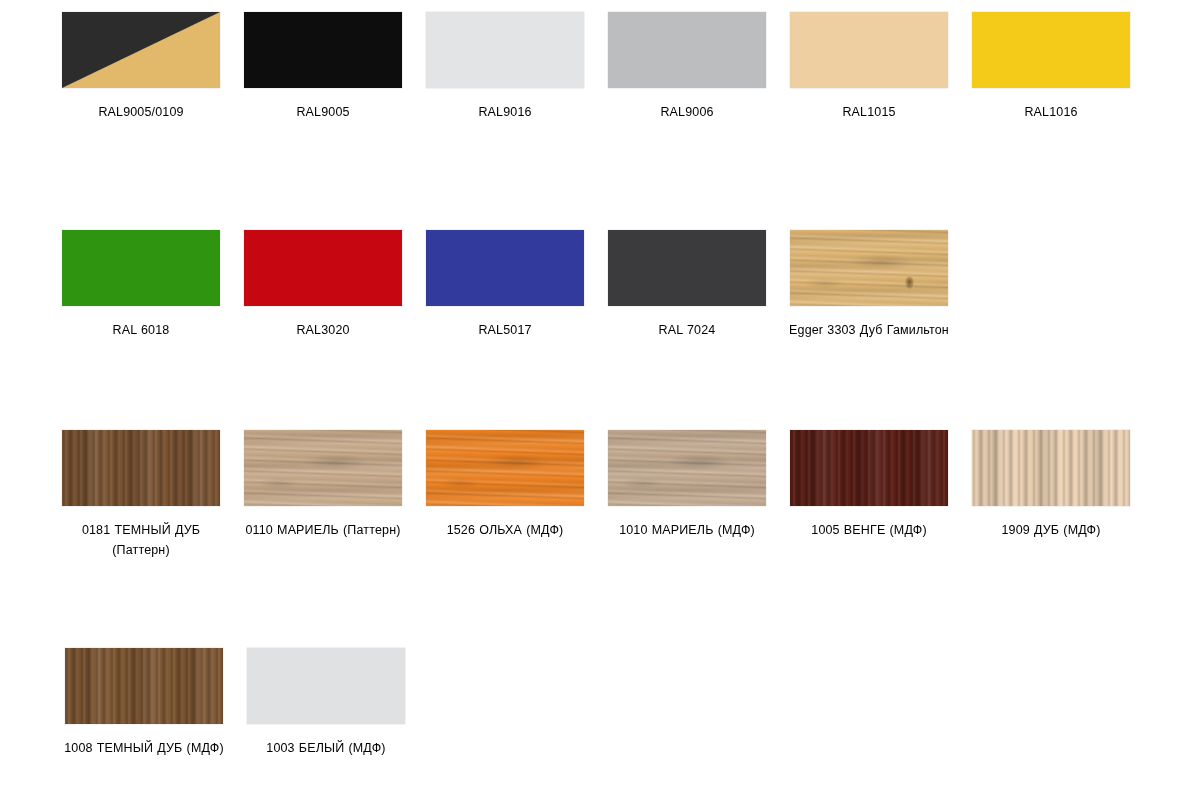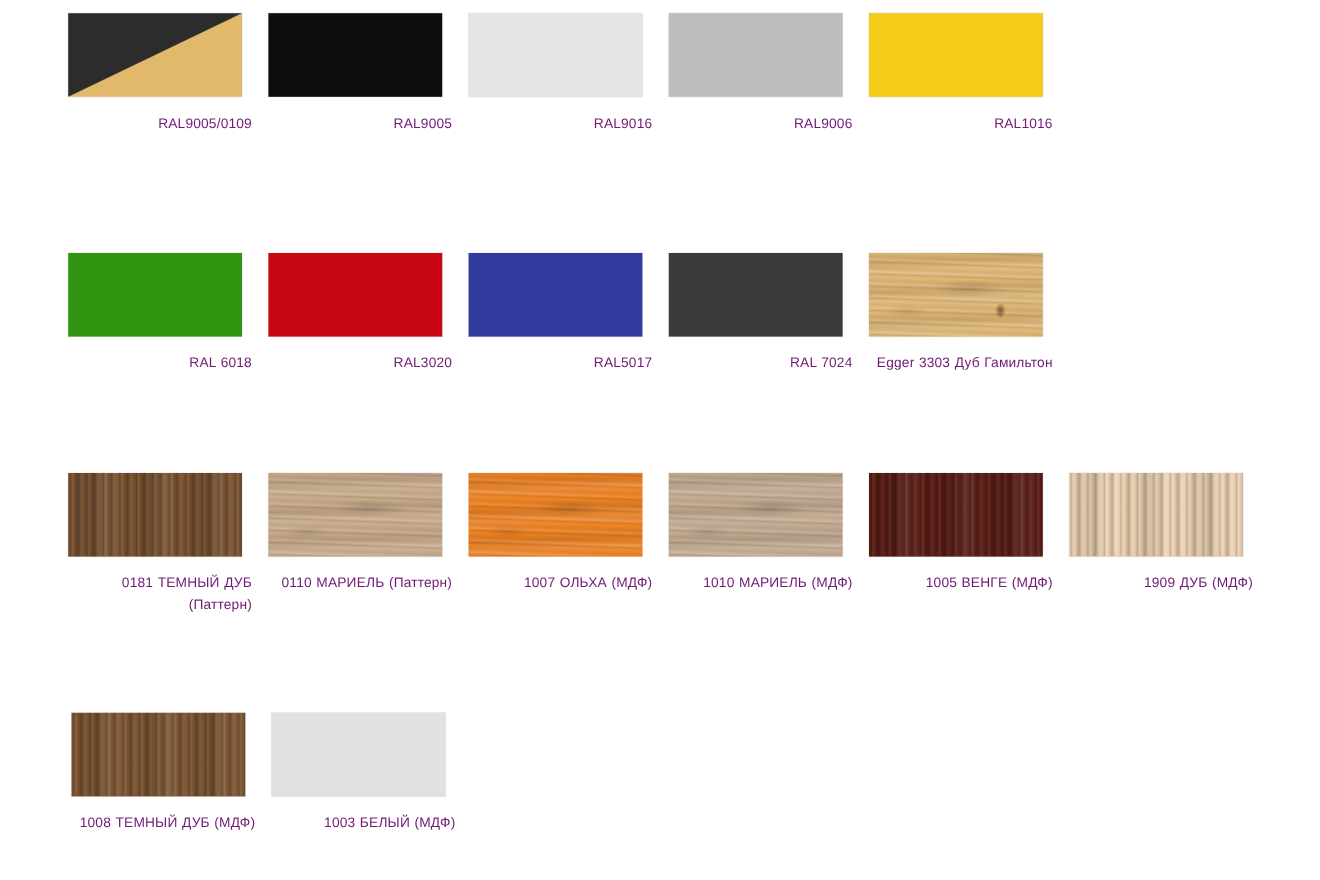--- a/index.html
+++ b/index.html
@@ -50,22 +50,22 @@
     box-sizing: border-box;
     position: relative;
     overflow: hidden;
     box-shadow: 0 0 0 0.5px rgba(0,0,0,0.10);
   }
 
   .swatch-label {
     margin-top: 14px;
     font-size: 12.5px;
     line-height: 20px;
-    color: #701a75;
-    text-align: right;
+    color: #000000;
+    text-align: center;
     letter-spacing: 0.15px;
     width: 176px;
     word-spacing: 0.5px;
   }
 
   
   .grain-v::after,
   .grain-h::after {
     content: "";
     position: absolute;
@@ -148,20 +148,24 @@
       </div>
       <div class="swatch-cell">
         <div class="swatch-chip" style="background: rgb(227, 228, 229);"></div>
         <div class="swatch-label">RAL9016</div>
       </div>
       <div class="swatch-cell">
         <div class="swatch-chip" style="background: rgb(188, 189, 191);"></div>
         <div class="swatch-label">RAL9006</div>
       </div>
       <div class="swatch-cell">
+        <div class="swatch-chip" style="background: rgb(237, 207, 161);"></div>
+        <div class="swatch-label">RAL1015</div>
+      </div>
+      <div class="swatch-cell">
         <div class="swatch-chip" style="background: rgb(243, 203, 24);"></div>
         <div class="swatch-label">RAL1016</div>
       </div>
     </div>
   <div class="swatch-row row-2">
       <div class="swatch-cell">
         <div class="swatch-chip" style="background: rgb(47, 148, 16);"></div>
         <div class="swatch-label">RAL 6018</div>
       </div>
       <div class="swatch-cell">
@@ -185,21 +189,21 @@
       <div class="swatch-cell">
         <div class="swatch-chip grain-v" style="background: rgb(122, 82, 48);"></div>
         <div class="swatch-label">0181 ТЕМНЫЙ ДУБ (Паттерн)</div>
       </div>
       <div class="swatch-cell">
         <div class="swatch-chip grain-h" style="background: rgb(201, 171, 139);"></div>
         <div class="swatch-label">0110 МАРИЕЛЬ (Паттерн)</div>
       </div>
       <div class="swatch-cell">
         <div class="swatch-chip grain-h" style="background: rgb(239, 131, 35);"></div>
-        <div class="swatch-label">1007 ОЛЬХА (МДФ)</div>
+        <div class="swatch-label">1526 ОЛЬХА (МДФ)</div>
       </div>
       <div class="swatch-cell">
         <div class="swatch-chip grain-h" style="background: rgb(196, 171, 145);"></div>
         <div class="swatch-label">1010 МАРИЕЛЬ (МДФ)</div>
       </div>
       <div class="swatch-cell">
         <div class="swatch-chip grain-v" style="background: rgb(90, 29, 20);"></div>
         <div class="swatch-label">1005 ВЕНГЕ (МДФ)</div>
       </div>
       <div class="swatch-cell">

